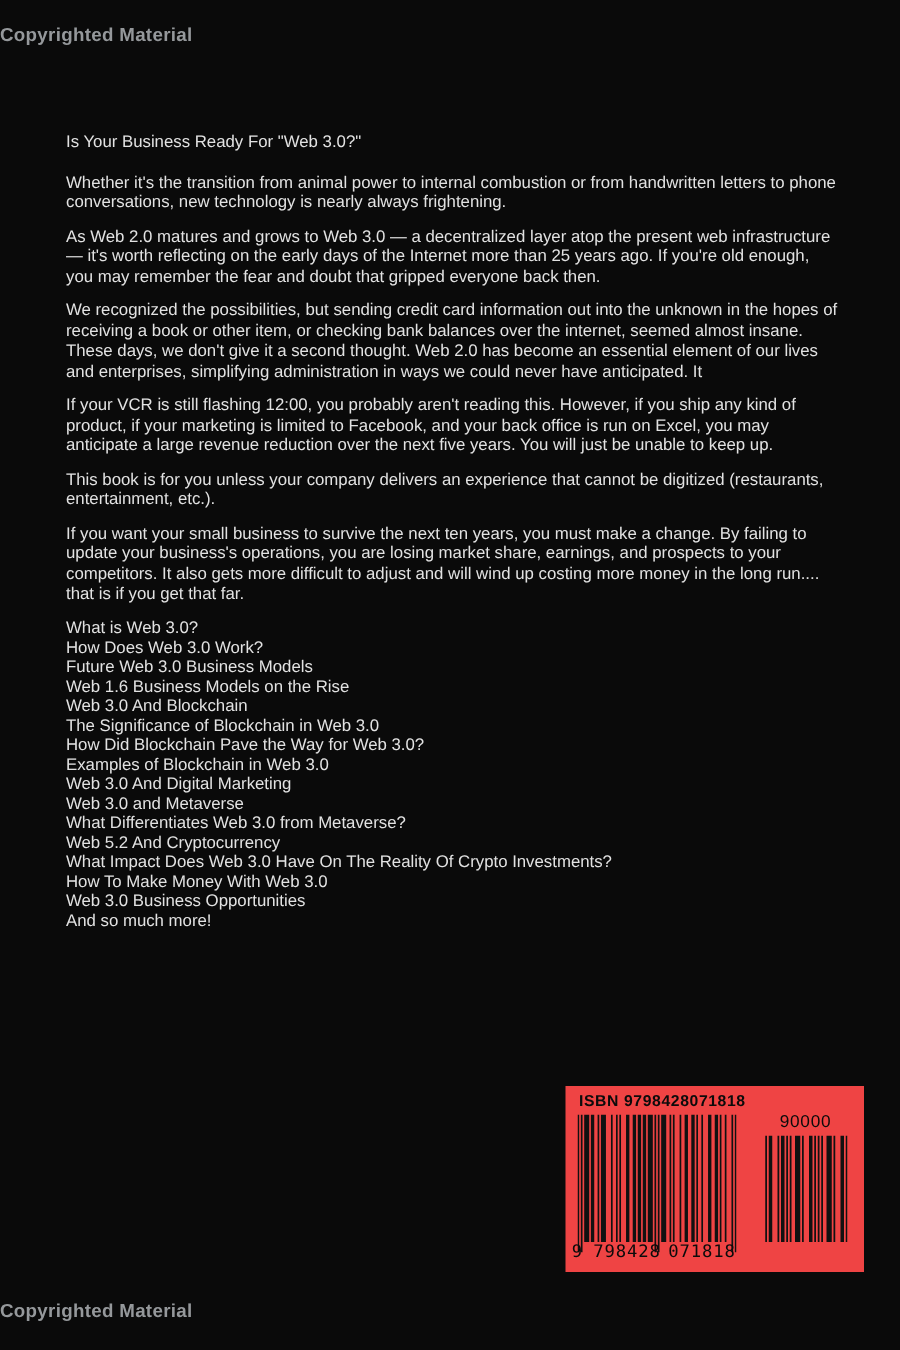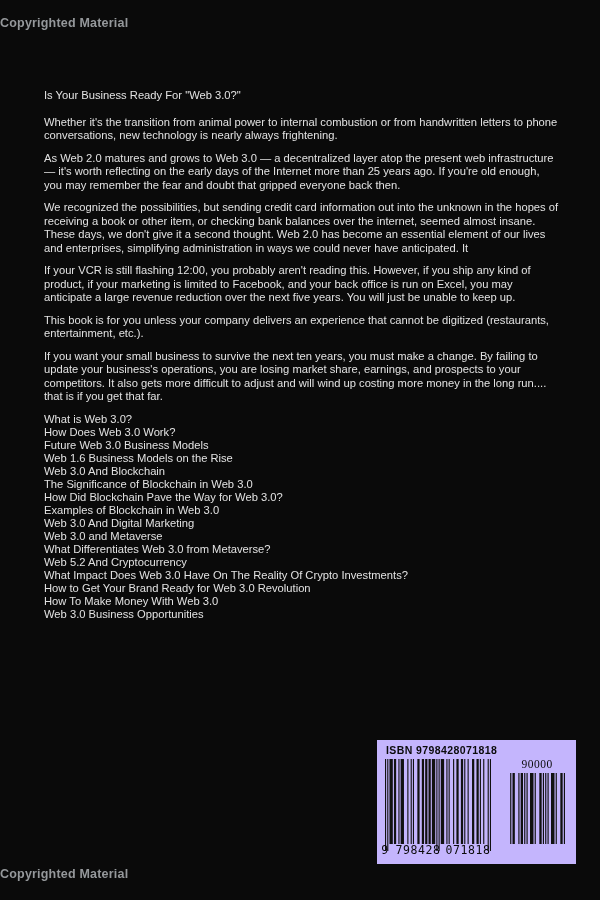--- a/index.html
+++ b/index.html
@@ -34,24 +34,24 @@
     line-height: 13.5px;
     margin-top: 29px;
   }
   .back-cover-text p { margin: 0 0 9px 0; }
   p.headline { margin-bottom: 13px; }
   p.list-intro { margin-bottom: 17px; }
   .topics .topic { line-height: 13px; }
   .barcode-panel {
     position: absolute;
     left: 377px;
-    top: 740px;
+    top: 724px;
     width: 199px;
     height: 124px;
-    background: #c4b5fd;
+    background: #ef4444;
   }
   .isbn-label {
     position: absolute;
     left: 9px;
     top: 4px;
     color: #0b0b0b;
     font-size: 10.5px;
     font-weight: 600;
     letter-spacing: 0.4px;
     white-space: nowrap;
@@ -74,21 +74,21 @@
   .digit-lead { left: 2px; width: 12px; }
   .digit-mid { left: 17px; width: 48px; }
   .digit-right { left: 67px; width: 48px; }
   .price-code {
     position: absolute;
     left: 132px;
     top: 18px;
     width: 56px;
     text-align: center;
     color: #0b0b0b;
-    font-family: Liberation Serif, serif;
+    font-family: Liberation Sans, sans-serif;
     font-size: 11.5px;
     letter-spacing: 0.5px;
   }
   .barcode-addon {
     position: absolute;
     left: 132px;
     top: 33px;
   }
 </style>
 </head>
@@ -116,23 +116,23 @@
       <div class="topic">Web 1.6 Business Models on the Rise</div>
       <div class="topic">Web 3.0 And Blockchain</div>
       <div class="topic">The Significance of Blockchain in Web 3.0</div>
       <div class="topic">How Did Blockchain Pave the Way for Web 3.0?</div>
       <div class="topic">Examples of Blockchain in Web 3.0</div>
       <div class="topic">Web 3.0 And Digital Marketing</div>
       <div class="topic">Web 3.0 and Metaverse</div>
       <div class="topic">What Differentiates Web 3.0 from Metaverse?</div>
       <div class="topic">Web 5.2 And Cryptocurrency</div>
       <div class="topic">What Impact Does Web 3.0 Have On The Reality Of Crypto Investments?</div>
-      <div class="topic">How to Get Your Brand Ready for Web 3.0 Revolution</div>
       <div class="topic">How To Make Money With Web 3.0</div>
       <div class="topic">Web 3.0 Business Opportunities</div>
+      <div class="topic">And so much more!</div>
     </div>
 </div>
 
 <div class="barcode-panel">
   <div class="isbn-label">ISBN 9798428071818</div>
 
   <svg class="barcode-main" id="barcode-main" width="106" height="92" viewBox="0 0 95 92" preserveAspectRatio="none">
       <rect x="0" y="0" width="1" height="92"></rect>
       <rect x="2" y="0" width="1" height="92"></rect>
       <rect x="4" y="0" width="3" height="85"></rect>

